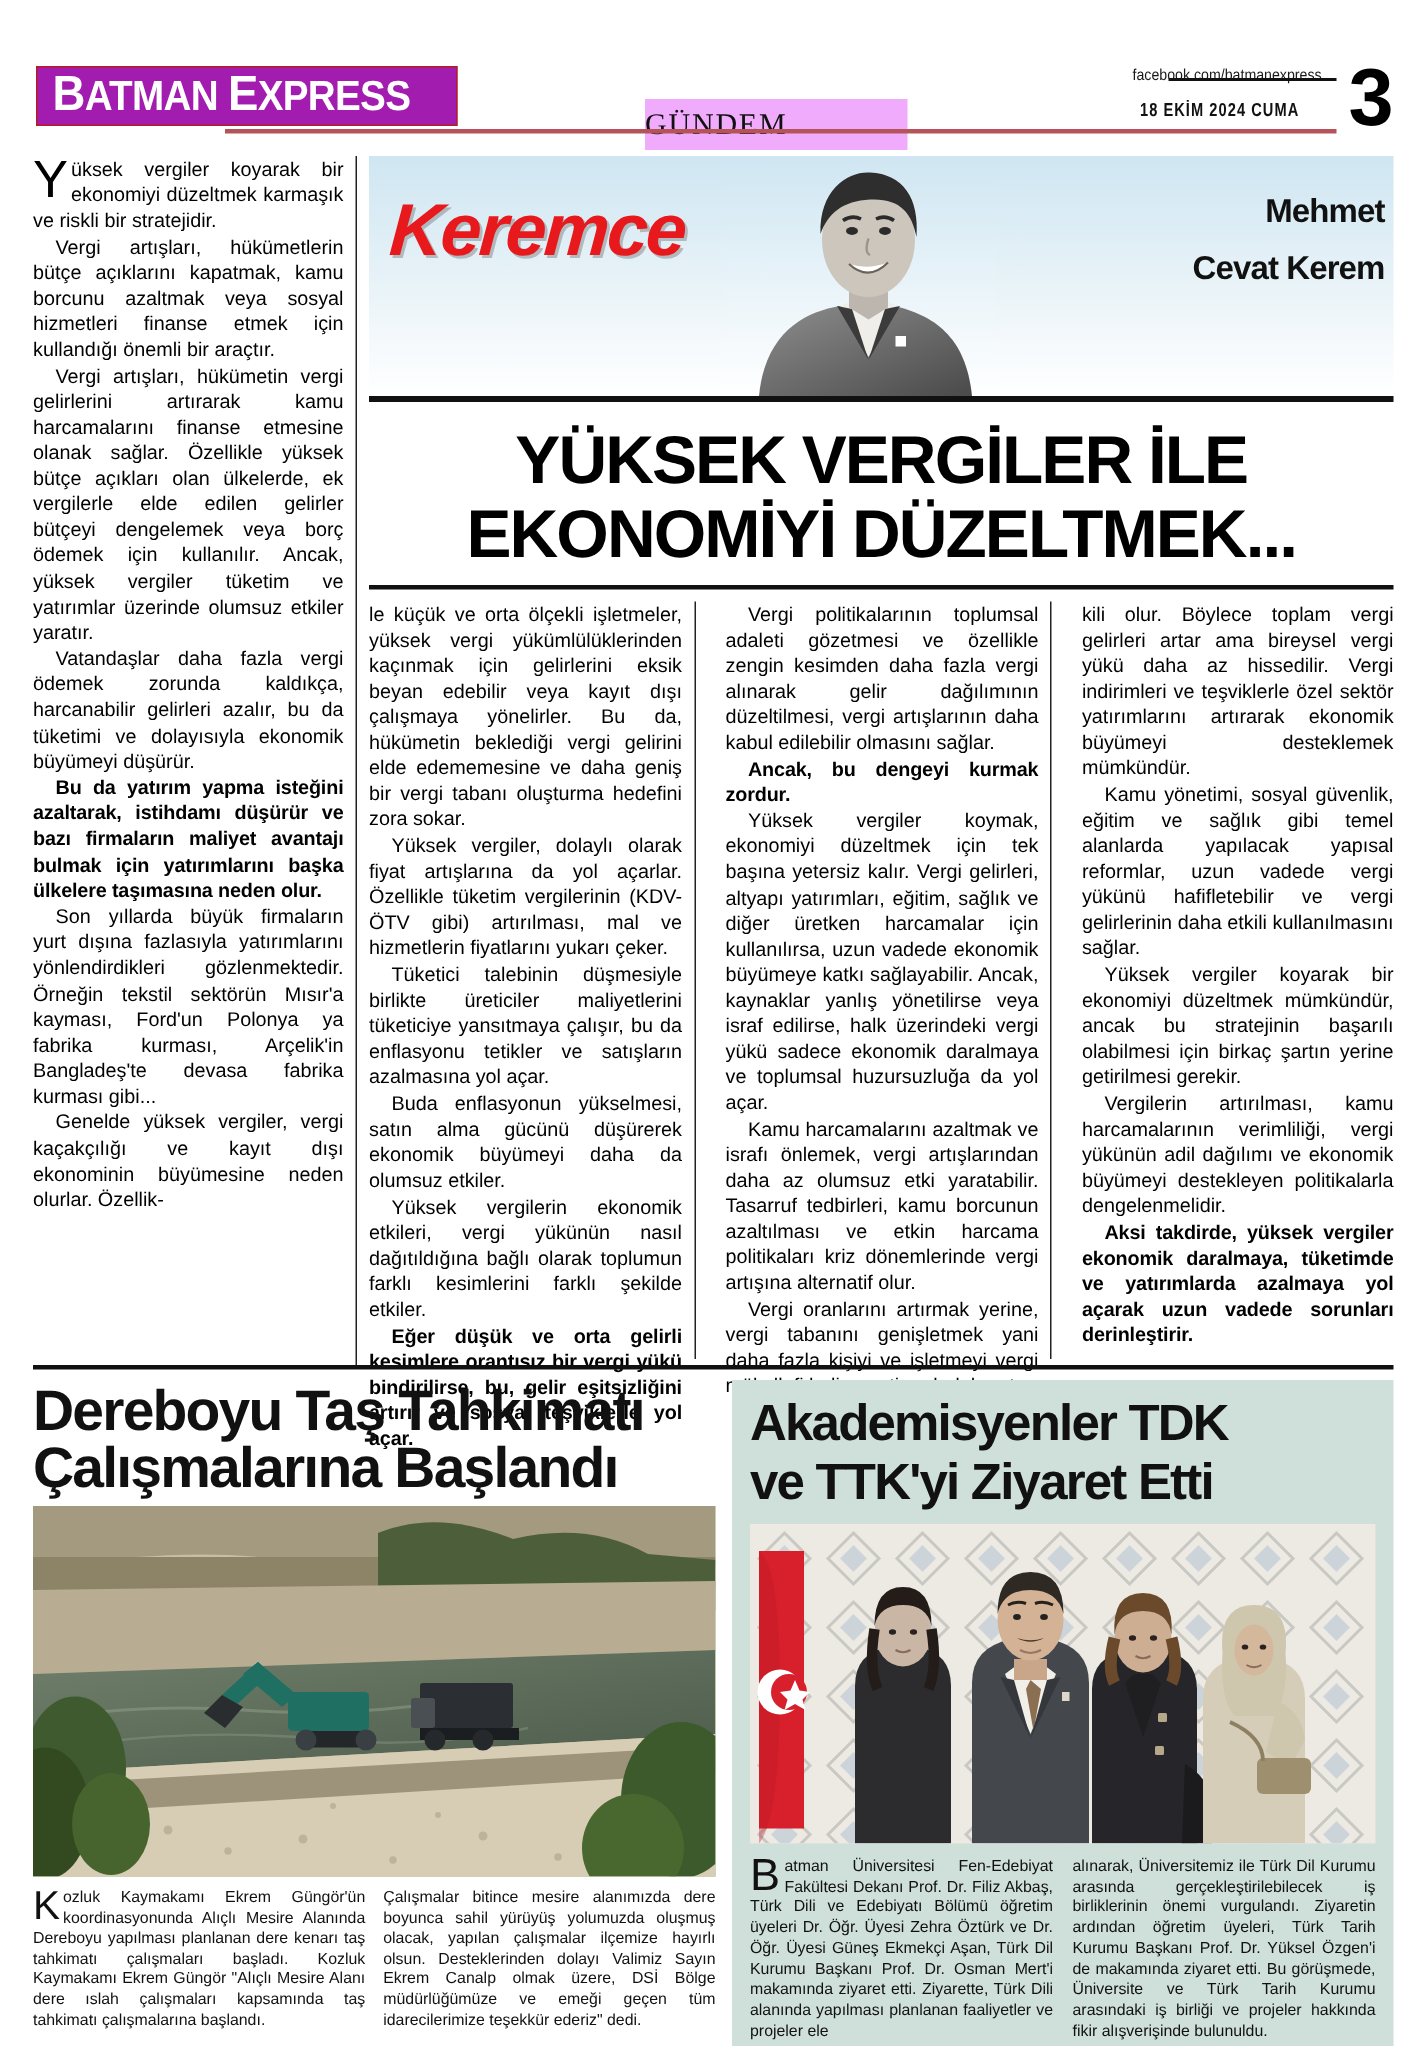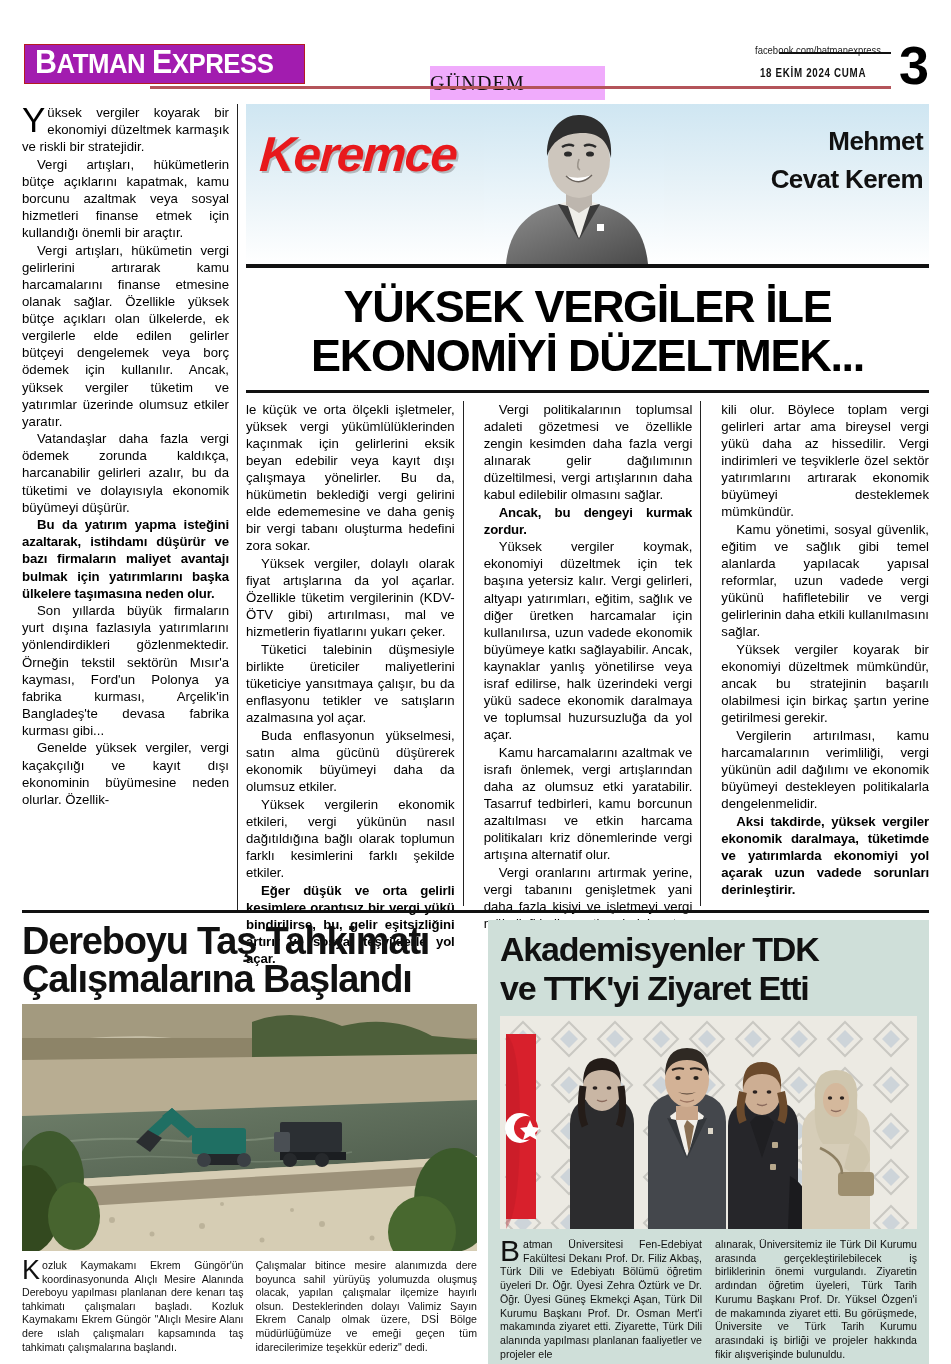--- a/index.html
+++ b/index.html
@@ -137,21 +137,21 @@
     transform: skewX(-4deg);
   }
   .kerem-photo {
     position: absolute; left: 238px; top: 0px;
     width: 180px; height: 160px;
     overflow: hidden;
   }
   .kerem-byline {
     position: absolute; right: 6px; top: 18px;
     text-align: right;
-    font-size: 26px; line-height: 38px;
+    font-size: 22px; line-height: 38px;
     font-weight: bold; color: #111;
     font-family: "Liberation Sans", sans-serif;
     letter-spacing: -0.6px;
   }
   .banner-rule {
     height: 4px; background: #111; margin-top: 0px;
   }
   .headline {
     text-align: center;
     padding: 14px 0 10px 0;
@@ -359,21 +359,21 @@
               <p class="body-p">Kamu harcamalarını azaltmak ve israfı önlemek, vergi artışlarından daha az olumsuz etki yaratabilir. Tasarruf tedbirleri, kamu borcunun azaltılması ve etkin harcama politikaları kriz dönemlerinde vergi artışına alternatif olur.</p>
               <p class="body-p">Vergi oranlarını artırmak yerine, vergi tabanını genişletmek yani daha fazla kişiyi ve işletmeyi vergi mükellefi haline getirmek daha et-</p>
             </div>
           </div>
         <div class="col">
             <div id="col4">
               <p class="body-p noind">kili olur. Böylece toplam vergi gelirleri artar ama bireysel vergi yükü daha az hissedilir. Vergi indirimleri ve teşviklerle özel sektör yatırımlarını artırarak ekonomik büyümeyi desteklemek mümkündür.</p>
               <p class="body-p">Kamu yönetimi, sosyal güvenlik, eğitim ve sağlık gibi temel alanlarda yapılacak yapısal reformlar, uzun vadede vergi yükünü hafifletebilir ve vergi gelirlerinin daha etkili kullanılmasını sağlar.</p>
               <p class="body-p">Yüksek vergiler koyarak bir ekonomiyi düzeltmek mümkündür, ancak bu stratejinin başarılı olabilmesi için birkaç şartın yerine getirilmesi gerekir.</p>
               <p class="body-p">Vergilerin artırılması, kamu harcamalarının verimliliği, vergi yükünün adil dağılımı ve ekonomik büyümeyi destekleyen politikalarla dengelenmelidir.</p>
-              <p class="body-p b">Aksi takdirde, yüksek vergiler ekonomik daralmaya, tüketimde ve yatırımlarda ekonomiyi yol açarak uzun vadede sorunları derinleştirir.</p>
+              <p class="body-p b">Aksi takdirde, yüksek vergiler ekonomik daralmaya, tüketimde ve yatırımlarda azalmaya yol açarak uzun vadede sorunları derinleştirir.</p>
             </div>
           </div>
       </div>
     </div>
 
     <div class="bottom-rule-top"></div>
   </div>
 
   <div class="bl">
     <div class="bl-head">

